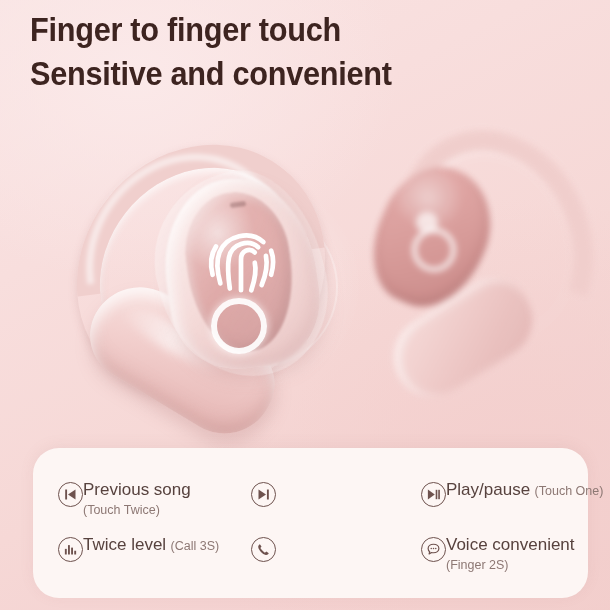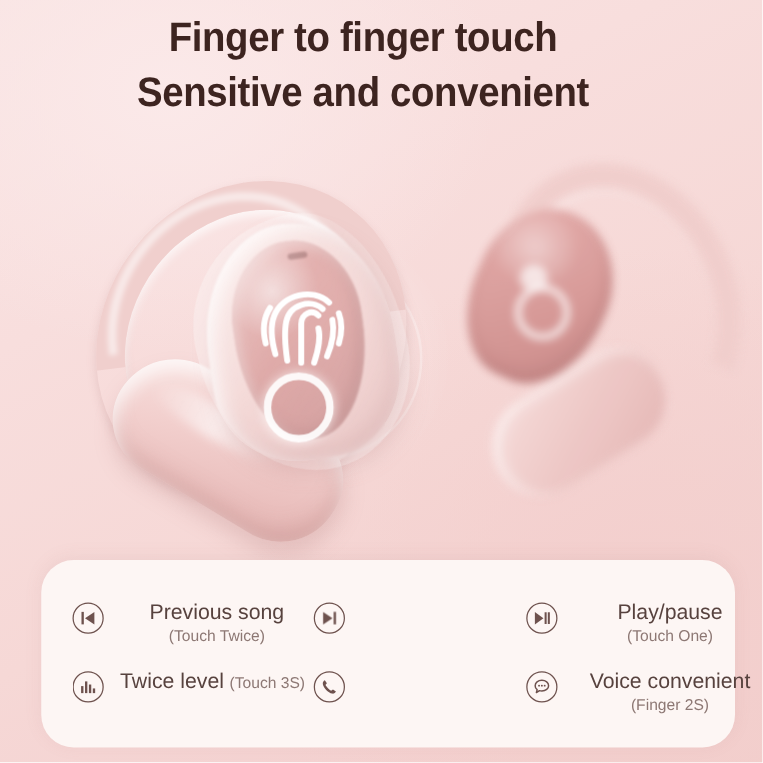--- a/index.html
+++ b/index.html
@@ -15,21 +15,20 @@
 
   #page {
     position: relative;
     width: 610px;
     height: 610px;
     overflow: hidden;
     background:
       radial-gradient(ellipse 70% 55% at 22% 12%, #fbe9e9 0%, rgba(251,233,233,0) 62%),
       radial-gradient(ellipse 80% 70% at 85% 78%, #f3cfcd 0%, rgba(243,207,205,0) 65%),
       linear-gradient(152deg, #f9e4e3 0%, #f8dedd 30%, #f6d8d6 58%, #f4d2d1 80%, #f2cdcb 100%);
-    text-align: center;
   }
 
   
   .heading {
     position: absolute;
     left: 30px;
     top: 8px;
     width: 560px;
     color: #3d2420;
     font-weight: bold;
@@ -267,21 +266,21 @@
     border-radius: 50%;
     border: 1.6px solid #6e524e;
     margin-top: 3px;
     display: flex;
     align-items: center;
     justify-content: center;
     box-sizing: border-box;
   }
   .fic svg { width: 15px; height: 15px; display: block; }
 
-  .ftext { margin-left: 13px; }
+  .ftext { margin-left: 0; }
   .flabel {
     color: #57423e;
     font-size: 17px;
     font-weight: normal;
     line-height: 21px;
     white-space: nowrap;
   }
   .fsub {
     color: #8d7874;
     font-size: 12.5px;
@@ -384,21 +383,21 @@
         <span class="fic">
           <svg viewBox="0 0 24 24">
             <rect x="3" y="11" width="3" height="9" fill="#6e524e"></rect>
             <rect x="8" y="5" width="3" height="15" fill="#6e524e"></rect>
             <rect x="13" y="9" width="3" height="11" fill="#6e524e"></rect>
             <rect x="18" y="14" width="3" height="6" fill="#6e524e"></rect>
           </svg>
         </span>
         <span class="ftext">
           <span class="flabel">Twice level</span>
-          <span class="fsub">(Touch 3S)</span>
+          <span class="fsub">(Call 3S)</span>
         </span>
       </div>
 
       <div class="feature">
         <span class="fic">
           <svg viewBox="0 0 24 24">
             <path d="M6.2 3.4 C4.6 4.2 3.2 6.0 3.6 8.2 C4.4 13.0 10.4 19.4 15.6 20.6 C17.8 21.0 19.6 19.6 20.4 18.0 L16.6 15.2 L14.2 17.0 C11.8 15.6 8.4 12.2 7.0 9.6 L8.8 7.2 Z" fill="#6e524e"></path>
           </svg>
         </span>
       </div>

